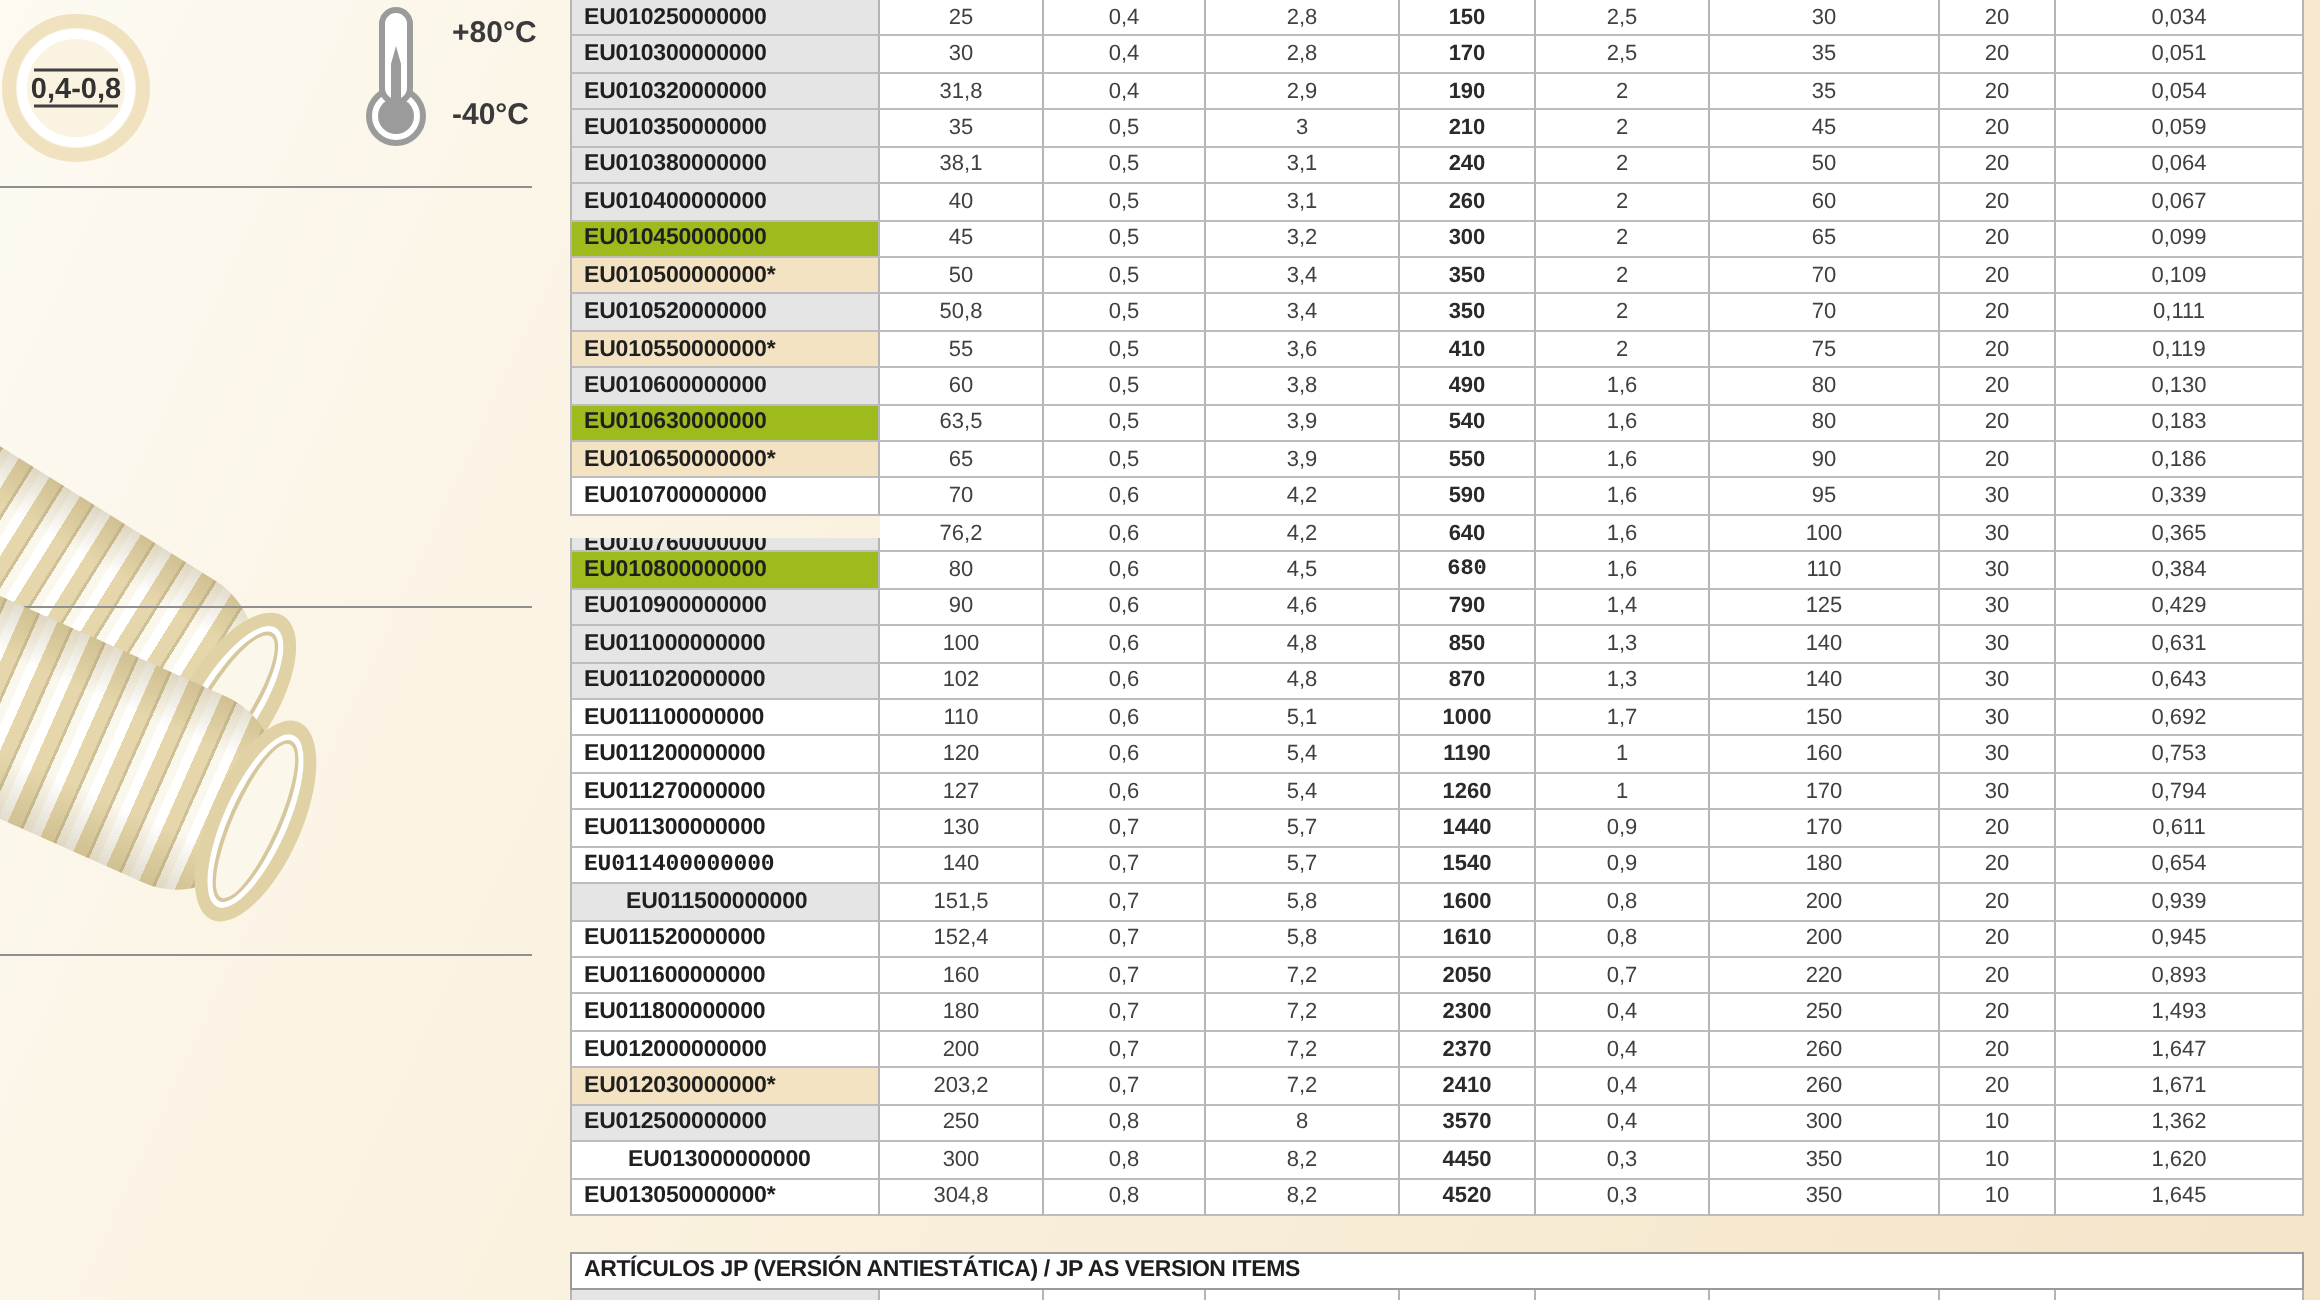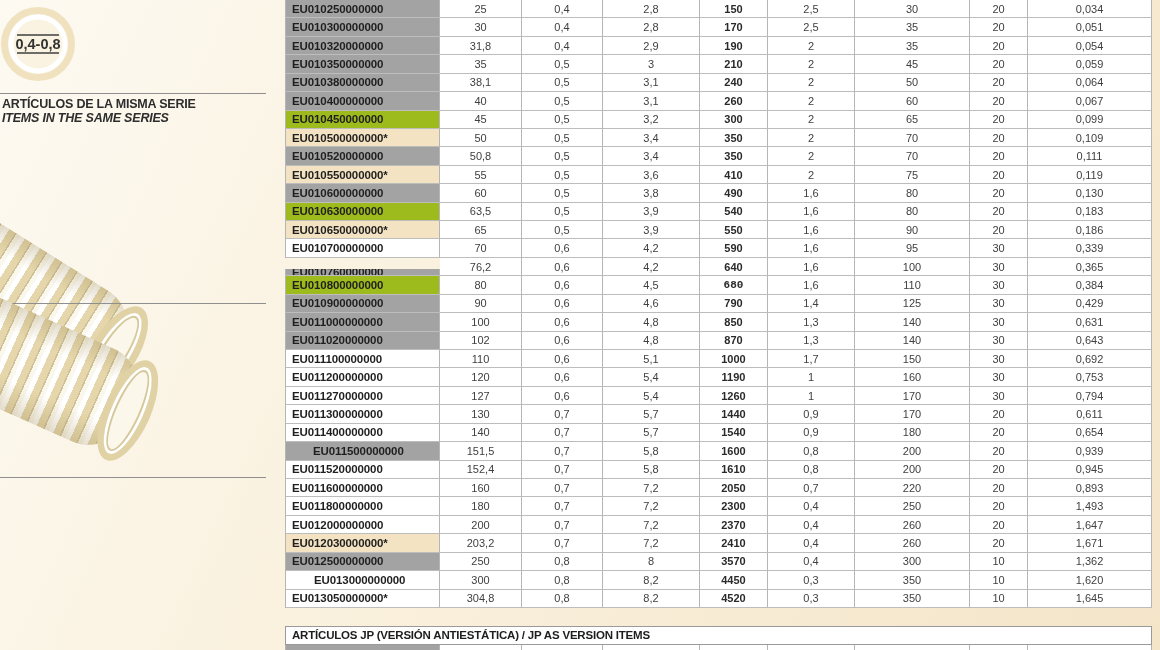--- a/index.html
+++ b/index.html
@@ -32,21 +32,21 @@
     font-size:12.5px;color:#353535;letter-spacing:-0.2px}
   
   .table-area{position:absolute;left:285px;top:0;width:867px;background:transparent}
   .trow{display:flex;height:18.424px}
   .tcell{box-sizing:border-box;border-right:1px solid #b5b5b5;border-bottom:1px solid #bdbdbd;
     background:#fff;font-size:11px;color:#404040;display:flex;align-items:center;
     justify-content:center;overflow:hidden;white-space:nowrap}
   .tcell.code{justify-content:flex-start;padding-left:6px;font-weight:bold;font-size:11.5px;
     color:#1f1f1f;border-left:1px solid #b5b5b5;letter-spacing:-0.1px}
   .tcell.bold{font-weight:bold;color:#2a2a2a}
-  .hl-green{background:#a3a3a3}
+  .hl-green{background:#e5e5e5}
   .hl-dark{background:#9ebb1e}
   .hl-beige{background:#f4e3c2}
   .hl-none{background:#ffffff}
   .sec2-header{position:absolute;left:285px;top:626px;width:867px;height:19px;
     box-sizing:border-box;background:#fff;border:1px solid #9a9a9a;
     font-weight:bold;font-size:11.5px;color:#1d1d1d;line-height:17px;padding-left:6px;
     letter-spacing:-0.2px}
   .partial-table{position:absolute;left:285px;top:645px;width:867px}
 </style>
 </head>
@@ -55,27 +55,35 @@
 <div class="sidebar">
 
   <svg class="badge" viewBox="0 0 78 78">
     <circle cx="38" cy="40" r="33.5" fill="#faf3e1" stroke="#f1e2bf" stroke-width="7"></circle>
     <circle cx="38" cy="40" r="27" fill="#faf3e1" stroke="#ffffff" stroke-width="5"></circle>
     <line x1="17" y1="31" x2="59" y2="31" stroke="#3f3f3f" stroke-width="1.6"></line>
     <line x1="17" y1="49" x2="59" y2="49" stroke="#3f3f3f" stroke-width="1.6"></line>
     <text x="38" y="45" text-anchor="middle" font-family="Liberation Sans, sans-serif" font-size="14.5" font-weight="bold" fill="#323232">0,4-0,8</text>
   </svg>
 
+  <div class="thermo-wrap">
+    <svg width="48" height="74" viewBox="0 0 48 74">
+      <circle cx="24" cy="56" r="13.5" fill="#ffffff" stroke="#9b9b9b" stroke-width="3"></circle>
+      <rect x="17" y="3" width="14" height="46" rx="7" fill="#ffffff" stroke="#9b9b9b" stroke-width="3"></rect>
+      <circle cx="24" cy="56" r="9" fill="#9b9b9b"></circle>
+      <polygon points="21.5,56 26.5,56 26.5,30 24,21 21.5,30" fill="#9b9b9b"></polygon>
+    </svg>
+    <div class="thermo-labels">
+      <span>+80°C</span>
+      <span>-40°C</span>
+    </div>
+  </div>
 
   <div class="srule" style="top:93px"></div>
 
-  <div class="series-title">
-    <div>ARTÍCULOS DE LA MISMA SERIE</div>
-    <div class="en">ITEMS IN THE SAME SERIES</div>
-  </div>
 
   <div class="fig" style="top:128px;width:266px;height:158px">
     <div class="hose" style="left:-78px;top:122px;width:215px;height:96px;transform:rotate(32deg)"></div>
   </div>
   <div class="srule" style="top:303px"></div>
 
   <div class="fig" style="top:308px;width:266px;height:160px">
     <div class="hose" style="left:-84px;top:8px;width:228px;height:102px;transform:rotate(24deg)"></div>
   </div>
   <div class="srule" style="top:477px"></div>
@@ -330,21 +338,21 @@
       <div class="tcell" style="width: 82px;">130</div>
       <div class="tcell" style="width: 81px;">0,7</div>
       <div class="tcell" style="width: 97px;">5,7</div>
       <div class="tcell bold" style="width: 68px;">1440</div>
       <div class="tcell" style="width: 87px;">0,9</div>
       <div class="tcell" style="width: 115px;">170</div>
       <div class="tcell" style="width: 58px;">20</div>
       <div class="tcell" style="width: 124px;">0,611</div>
     </div>
     <div class="trow">
-      <div class="tcell code hl-none" style="width: 155px;">EU011400000000</div>
+      <div class="tcell code hl-none" style="width: 155px; font-family: Liberation Mono, monospace;">EU011400000000</div>
       <div class="tcell" style="width: 82px;">140</div>
       <div class="tcell" style="width: 81px;">0,7</div>
       <div class="tcell" style="width: 97px;">5,7</div>
       <div class="tcell bold" style="width: 68px;">1540</div>
       <div class="tcell" style="width: 87px;">0,9</div>
       <div class="tcell" style="width: 115px;">180</div>
       <div class="tcell" style="width: 58px;">20</div>
       <div class="tcell" style="width: 124px;">0,654</div>
     </div>
     <div class="trow">

